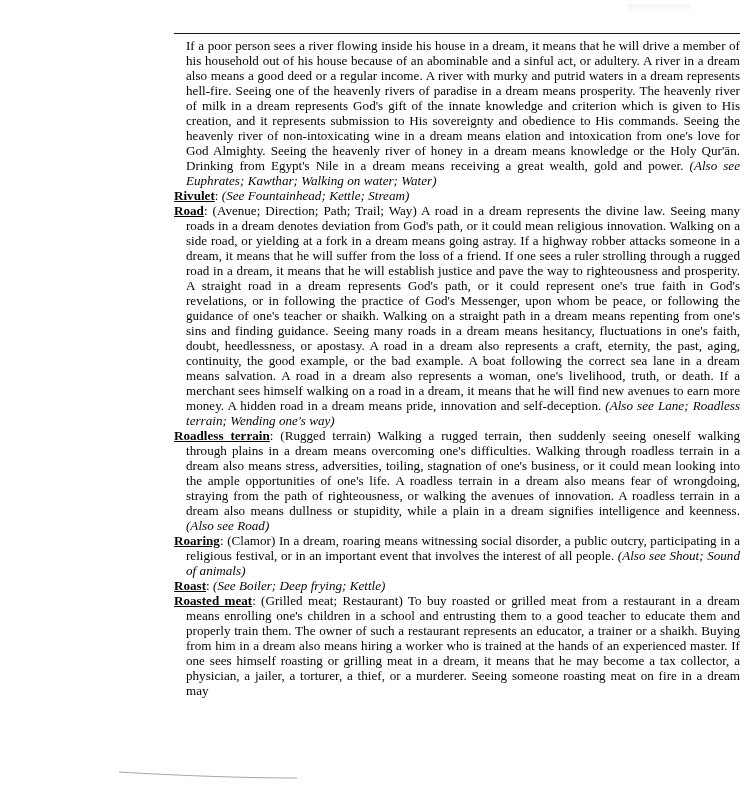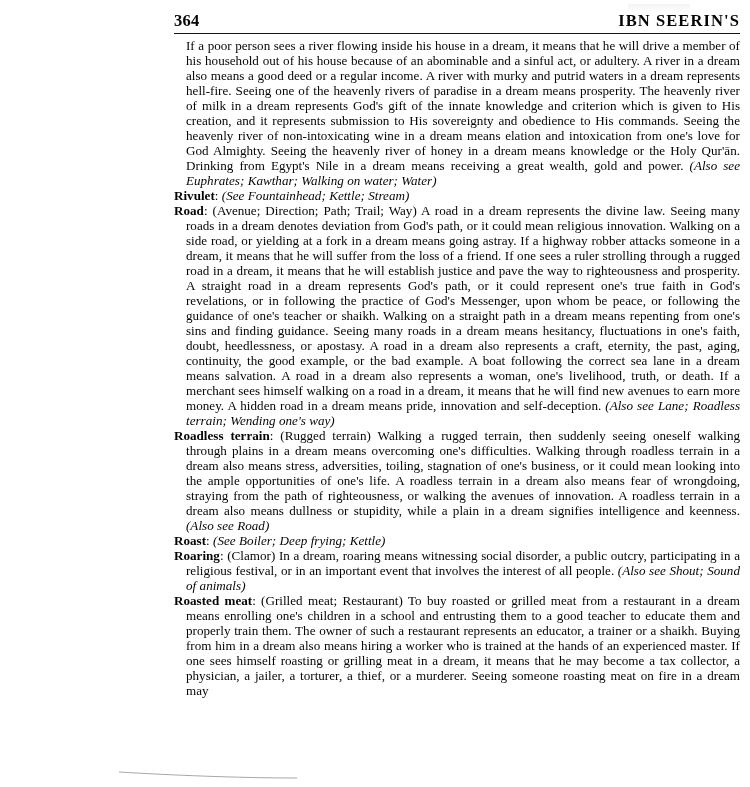--- a/index.html
+++ b/index.html
@@ -81,21 +81,21 @@
     word-spacing: 0.1px;
     -webkit-hyphens: none;
     hyphens: none;
   }
   p.entry.first {
     padding-left: 12px;
     text-indent: 0;
   }
   p.entry:last-child { }
 
-  .hw { font-weight: bold; }
+  .hw { font-weight: bold; text-decoration: underline; }
   .xref { font-style: italic; }
 
   
   .artifact-top {
     position: absolute;
     left: 628px;
     top: 4px;
     width: 62px;
     height: 9px;
     background: linear-gradient(180deg, rgba(170,170,170,0.28), rgba(255,255,255,0));
@@ -109,39 +109,35 @@
     height: 10px;
     pointer-events: none;
   }
   .artifact-bottom svg { display: block; }
 </style>
 </head>
 <body>
 
 <div class="page">
 
-  <div class="running-head">
-    <span class="folio">364</span>
-    <span class="book-title">IBN SEERIN'S</span>
-  </div>
   <div class="head-rule"></div>
 
   <div class="column">
 
     <p class="entry first"><span class="hw"></span><span>If a poor person sees a river flowing inside his house in a dream, it means that he will drive a member of his household out of his house because of an abominable and a sinful act, or adultery. A river in a dream also means a good deed or a regular income. A river with murky and putrid waters in a dream represents hell-fire. Seeing one of the heavenly rivers of paradise in a dream means prosperity. The heavenly river of milk in a dream represents God's gift of the innate knowledge and criterion which is given to His creation, and it represents submission to His sovereignty and obedience to His commands. Seeing the heavenly river of non-intoxicating wine in a dream means elation and intoxication from one's love for God Almighty. Seeing the heavenly river of honey in a dream means knowledge or the Holy Qur'ān. Drinking from Egypt's Nile in a dream means receiving a great wealth, gold and power. </span><span class="xref">(Also see Euphrates; Kawthar; Walking on water; Water)</span></p>
 
     <p class="entry"><span class="hw">Rivulet</span><span>: </span><span class="xref">(See Fountainhead; Kettle; Stream)</span></p>
 
     <p class="entry"><span class="hw">Road</span><span>: (Avenue; Direction; Path; Trail; Way) A road in a dream represents the divine law. Seeing many roads in a dream denotes deviation from God's path, or it could mean religious innovation. Walking on a side road, or yielding at a fork in a dream means going astray. If a highway robber attacks someone in a dream, it means that he will suffer from the loss of a friend. If one sees a ruler strolling through a rugged road in a dream, it means that he will establish justice and pave the way to righteousness and prosperity. A straight road in a dream represents God's path, or it could represent one's true faith in God's revelations, or in following the practice of God's Messenger, upon whom be peace, or following the guidance of one's teacher or shaikh. Walking on a straight path in a dream means repenting from one's sins and finding guidance. Seeing many roads in a dream means hesitancy, fluctuations in one's faith, doubt, heedlessness, or apostasy. A road in a dream also represents a craft, eternity, the past, aging, continuity, the good example, or the bad example. A boat following the correct sea lane in a dream means salvation. A road in a dream also represents a woman, one's livelihood, truth, or death. If a merchant sees himself walking on a road in a dream, it means that he will find new avenues to earn more money. A hidden road in a dream means pride, innovation and self-deception. </span><span class="xref">(Also see Lane; Roadless terrain; Wending one's way)</span></p>
 
     <p class="entry"><span class="hw">Roadless terrain</span><span>: (Rugged terrain) Walking a rugged terrain, then suddenly seeing oneself walking through plains in a dream means overcoming one's difficulties. Walking through roadless terrain in a dream also means stress, adversities, toiling, stagnation of one's business, or it could mean looking into the ample opportunities of one's life. A roadless terrain in a dream also means fear of wrongdoing, straying from the path of righteousness, or walking the avenues of innovation. A roadless terrain in a dream also means dullness or stupidity, while a plain in a dream signifies intelligence and keenness. </span><span class="xref">(Also see Road)</span></p>
 
+    <p class="entry"><span class="hw">Roaring</span><span>: (Clamor) In a dream, roaring means witnessing social disorder, a public outcry, participating in a religious festival, or in an important event that involves the interest of all people. </span><span class="xref">(Also see Shout; Sound of animals)</span></p>
+
     <p class="entry"><span class="hw">Roast</span><span>: </span><span class="xref">(See Boiler; Deep frying; Kettle)</span></p>
-
-    <p class="entry"><span class="hw">Roaring</span><span>: (Clamor) In a dream, roaring means witnessing social disorder, a public outcry, participating in a religious festival, or in an important event that involves the interest of all people. </span><span class="xref">(Also see Shout; Sound of animals)</span></p>
 
     <p class="entry"><span class="hw">Roasted meat</span><span>: (Grilled meat; Restaurant) To buy roasted or grilled meat from a restaurant in a dream means enrolling one's children in a school and entrusting them to a good teacher to educate them and properly train them. The owner of such a restaurant represents an educator, a trainer or a shaikh. Buying from him in a dream also means hiring a worker who is trained at the hands of an experienced master. If one sees himself roasting or grilling meat in a dream, it means that he may become a tax collector, a physician, a jailer, a torturer, a thief, or a murderer. Seeing someone roasting meat on fire in a dream may</span><span class="xref"></span></p>
 
   </div>
 
   <div class="artifact-top"></div>
   <div class="artifact-bottom">
     <svg width="180" height="10" viewBox="0 0 180 10" xmlns="http://www.w3.org/2000/svg">
       <path d="M1 2 C 50 5, 120 8, 179 8" stroke="#8b8b8b" stroke-width="0.9" fill="none" opacity="0.85"></path>
     </svg>

